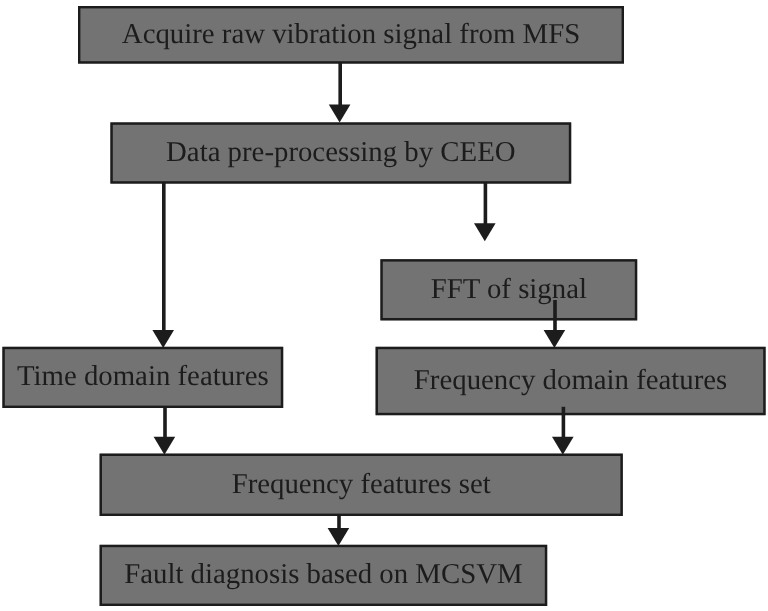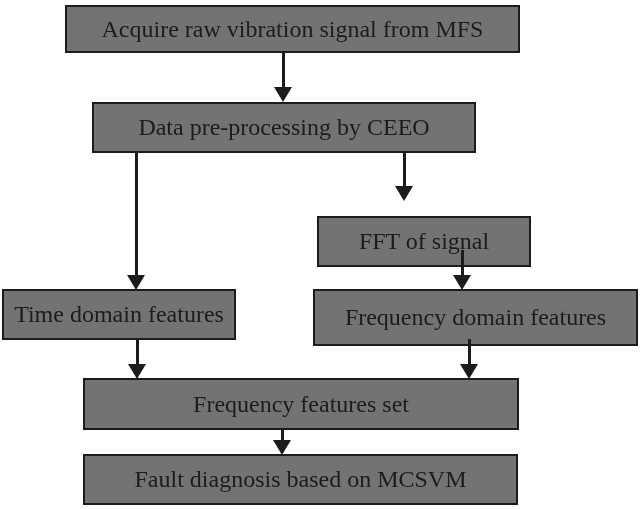--- a/index.html
+++ b/index.html
@@ -28,21 +28,21 @@
     font-size: 24px;
     line-height: 1.1;
     white-space: nowrap;
   }
   .box-acquire   { left: 65px;  top: 5px;   width: 455px; height: 48px; }
   .box-preprocess{ left: 92px;  top: 102px; width: 384px; height: 51px; }
   .box-fft       { left: 317px; top: 200px; width: 214px; height: 51px; margin-top: 16px; }
   .box-time      { left: 2px;   top: 289px; width: 234px; height: 51px; }
   .box-freq      { left: 313px; top: 289px; width: 325px; height: 57px; }
   .box-combined  { left: 83px;  top: 378px; width: 436px; height: 52px; }
-  .box-fault     { left: 83px;  top: 454px; width: 435px; height: 51px; }
+  .box-fault     { left: 83px;  top: 454px; width: 373px; height: 51px; }
 
   .arrow {
     position: absolute;
     width: 18px;
     display: flex;
     flex-direction: column;
     align-items: center;
   }
   .arrow .shaft {
     width: 3px;

